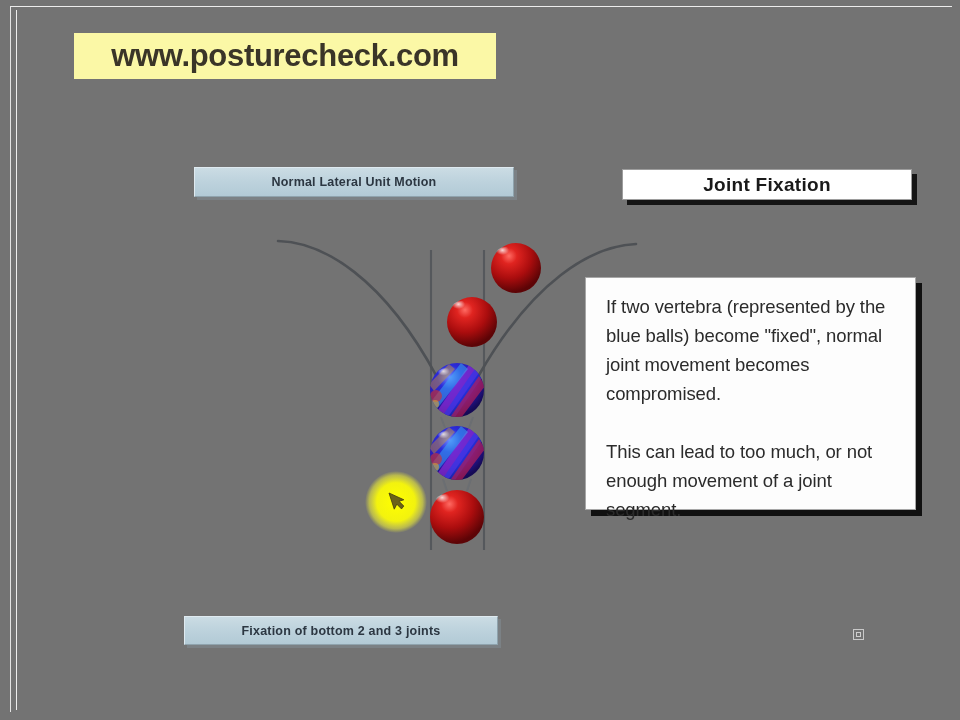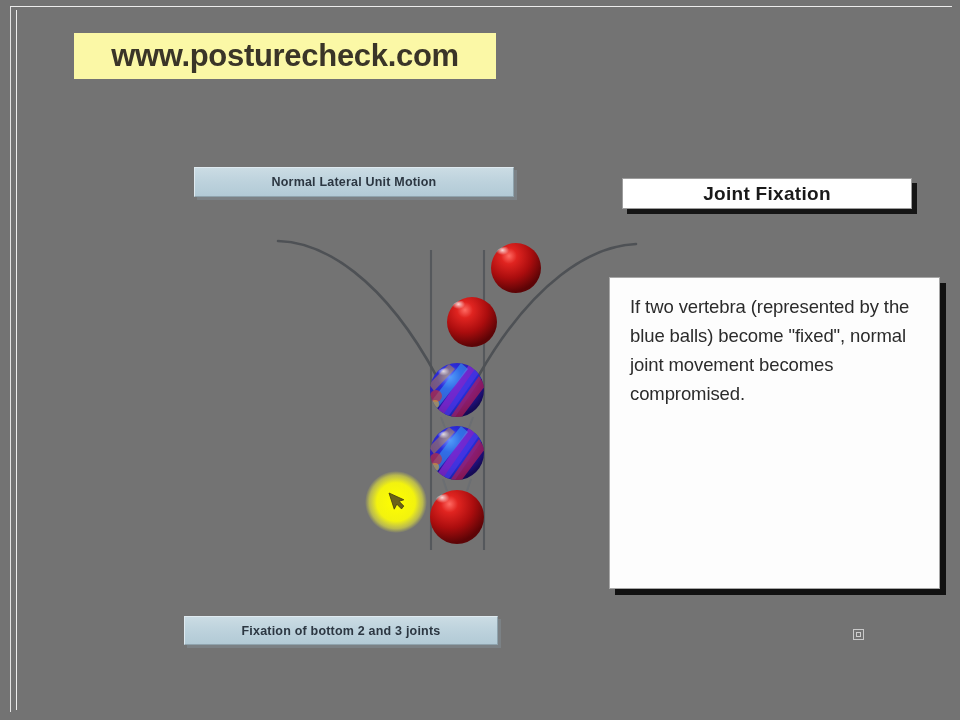--- a/index.html
+++ b/index.html
@@ -79,21 +79,21 @@
     white-space: nowrap;
     letter-spacing: 0.2px;
   }
   #label-top { left: 194px; top: 167px; width: 320px; height: 30px; }
   #label-bottom { left: 184px; top: 616px; width: 314px; height: 29px; }
 
   
   #title-box {
     position: absolute;
     left: 622px;
-    top: 178px;
+    top: 169px;
     width: 290px;
     height: 31px;
     background: #ffffff;
     border: 1px solid #9d9d9d;
     box-shadow: 5px 5px 0 #151515;
     display: flex;
     align-items: center;
     justify-content: center;
     box-sizing: border-box;
   }
@@ -104,27 +104,26 @@
     letter-spacing: 0.3px;
     white-space: nowrap;
   }
 
   
   #desc-panel {
     position: absolute;
     left: 585px;
     top: 277px;
     width: 331px;
-    height: 312px;
+    height: 233px;
     background: #fdfdfd;
     border: 1px solid #a7a7a7;
     box-shadow: 6px 6px 0 #111111;
     box-sizing: border-box;
     padding: 14px 16px 10px 20px;
-    margin-left: 24px;
   }
   .desc-para {
     font-size: 18.5px;
     line-height: 29px;
     color: #2b2b2b;
     margin: 0;
     letter-spacing: -0.1px;
   }
   #desc-para-2 { margin-top: 29px; }
 
@@ -178,20 +177,21 @@
   <div id="label-bottom" class="blue-label">
     <span class="blue-label-text">Fixation of bottom 2 and 3 joints</span>
   </div>
 
   <div id="title-box">
     <span id="title-box-text">Joint Fixation</span>
   </div>
 
   <div id="desc-panel">
     <p class="desc-para" id="desc-para-1">If two vertebra (represented by the blue balls) become "fixed", normal joint movement becomes compromised.</p>
+    <p class="desc-para" id="desc-para-2">This can lead to too much, or not enough movement of a joint segment.</p>
   </div>
 
   <div id="diagram">
     <svg width="400" height="345" viewBox="0 0 400 345" xmlns="http://www.w3.org/2000/svg">
       <defs>
         <radialGradient id="redBall" cx="36%" cy="26%" r="72%">
           <stop offset="0%" stop-color="#ff6b63"></stop>
           <stop offset="22%" stop-color="#e02420"></stop>
           <stop offset="62%" stop-color="#ab0d0e"></stop>
           <stop offset="100%" stop-color="#5d0406"></stop>

